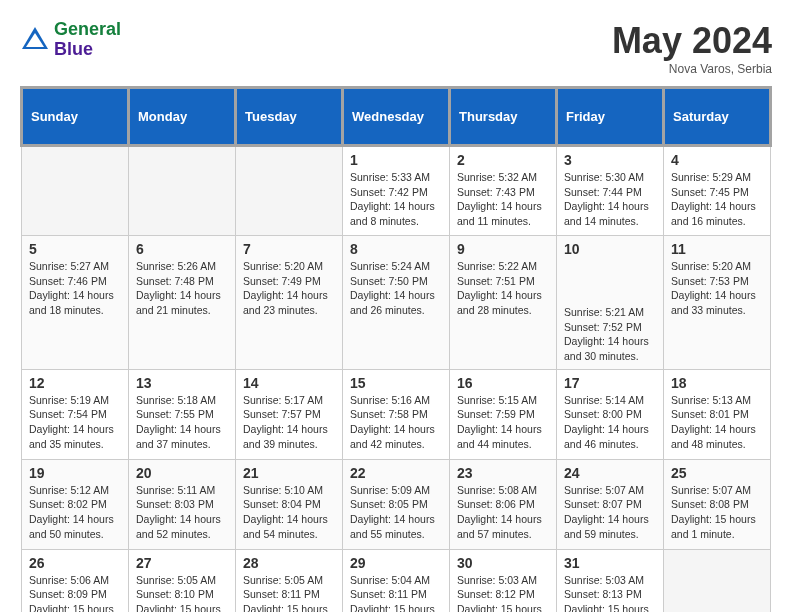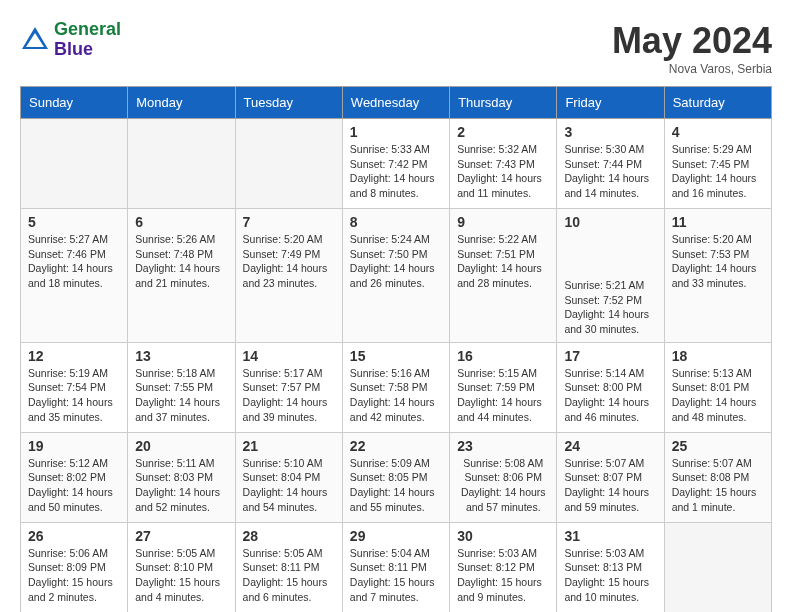--- a/index.html
+++ b/index.html
@@ -54,24 +54,24 @@
     }
     table {
       width: 100%;
       border-collapse: collapse;
       table-layout: fixed;
     }
     th {
       background-color: #1565c0;
       color: #fff;
       text-align: left;
-      padding: 8px 8px;
+      padding: 20px 8px;
       font-size: 13px;
-      font-weight: normal;
-      border: 1px solid #a3a3a3;
+      font-weight: bold;
+      border: 3px solid #a3a3a3;
     }
     td {
       border: 1px solid #ccc;
       vertical-align: top;
       padding: 5px 7px;
       height: 90px;
       background: #fff;
     }
     td.empty {
       background: #f5f5f5;
@@ -283,21 +283,21 @@
         </td>
         <td>
           <div class="day-number">22</div>
           <div class="day-info" style="white-space: pre-line;">Sunrise: 5:09 AM
 Sunset: 8:05 PM
 Daylight: 14 hours
 and 55 minutes.</div>
         </td>
         <td>
           <div class="day-number">23</div>
-          <div class="day-info" style="white-space: pre-line; text-align: center;">Sunrise: 5:08 AM
+          <div class="day-info" style="white-space: pre-line;">Sunrise: 5:08 AM
 Sunset: 8:06 PM
 Daylight: 14 hours
 and 57 minutes.</div>
         </td>
         <td>
           <div class="day-number">24</div>
           <div class="day-info" style="white-space: pre-line;">Sunrise: 5:07 AM
 Sunset: 8:07 PM
 Daylight: 14 hours
 and 59 minutes.</div>

